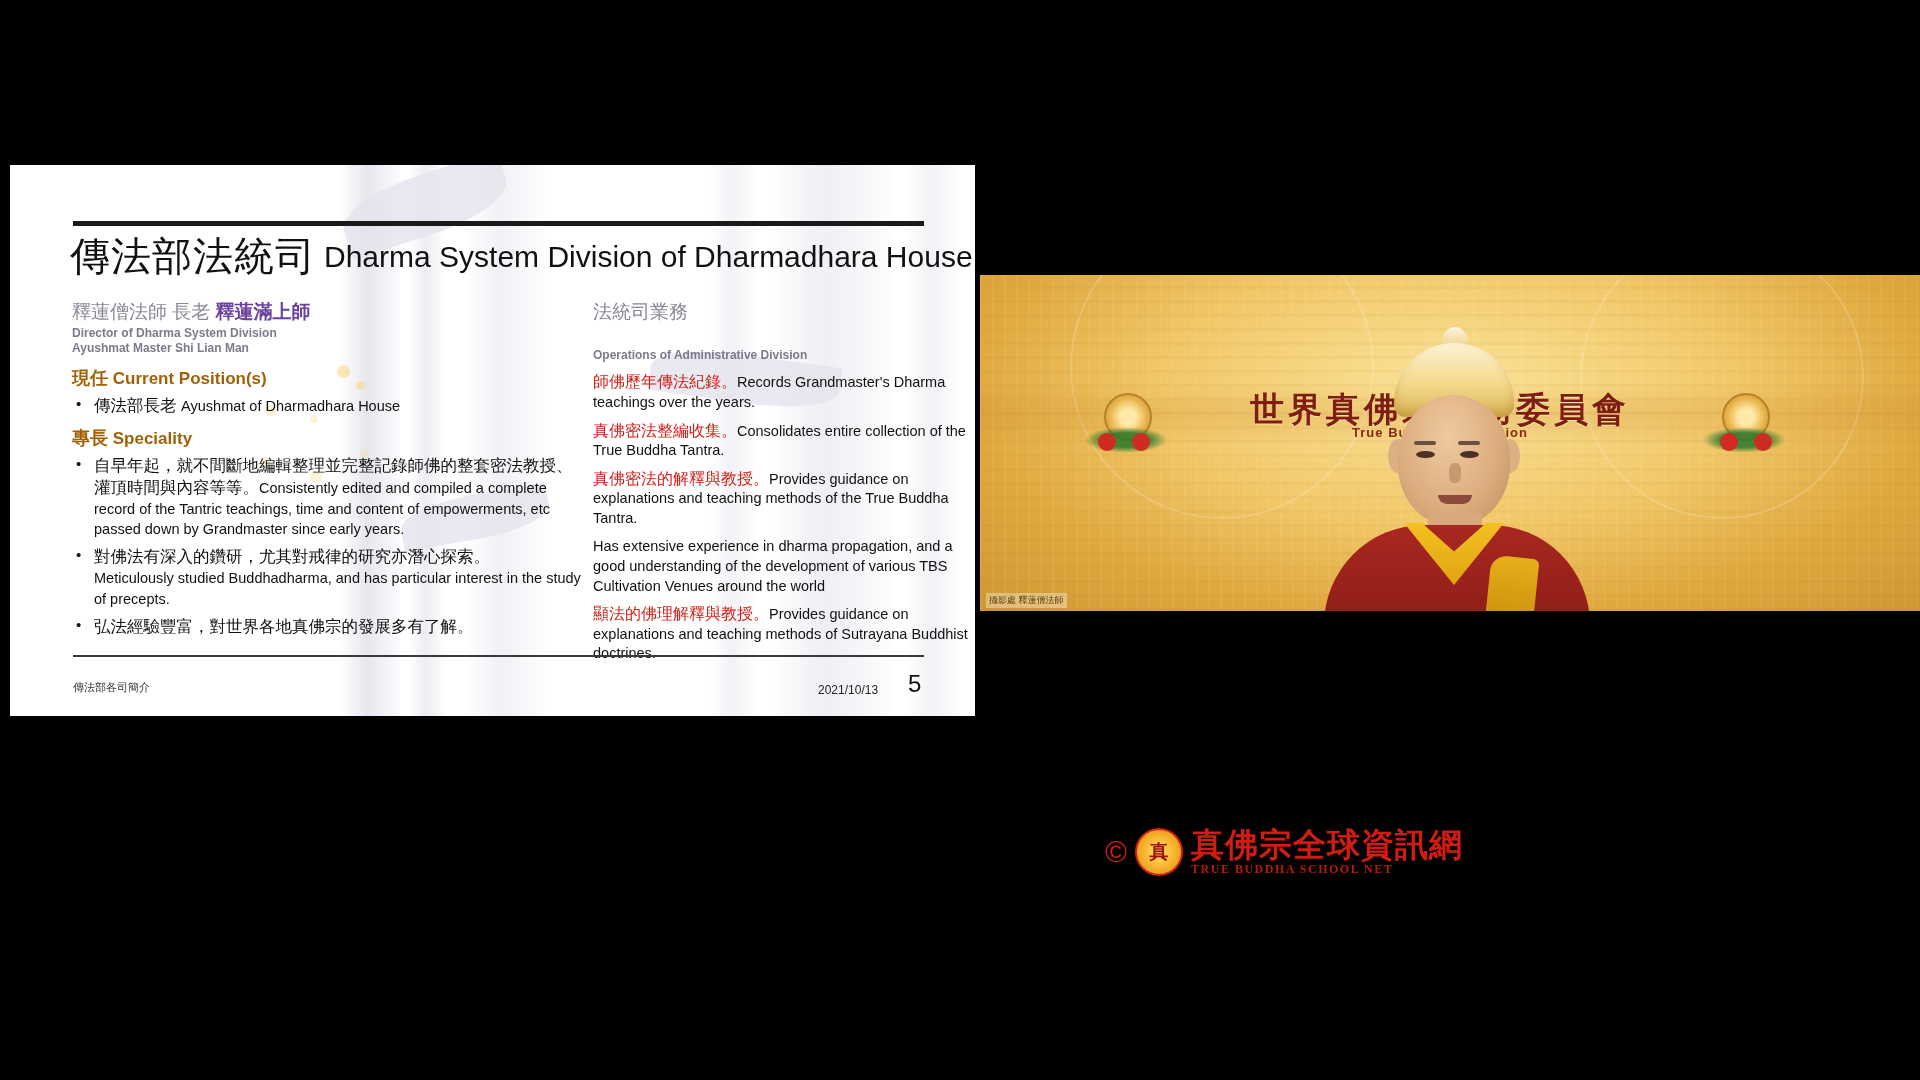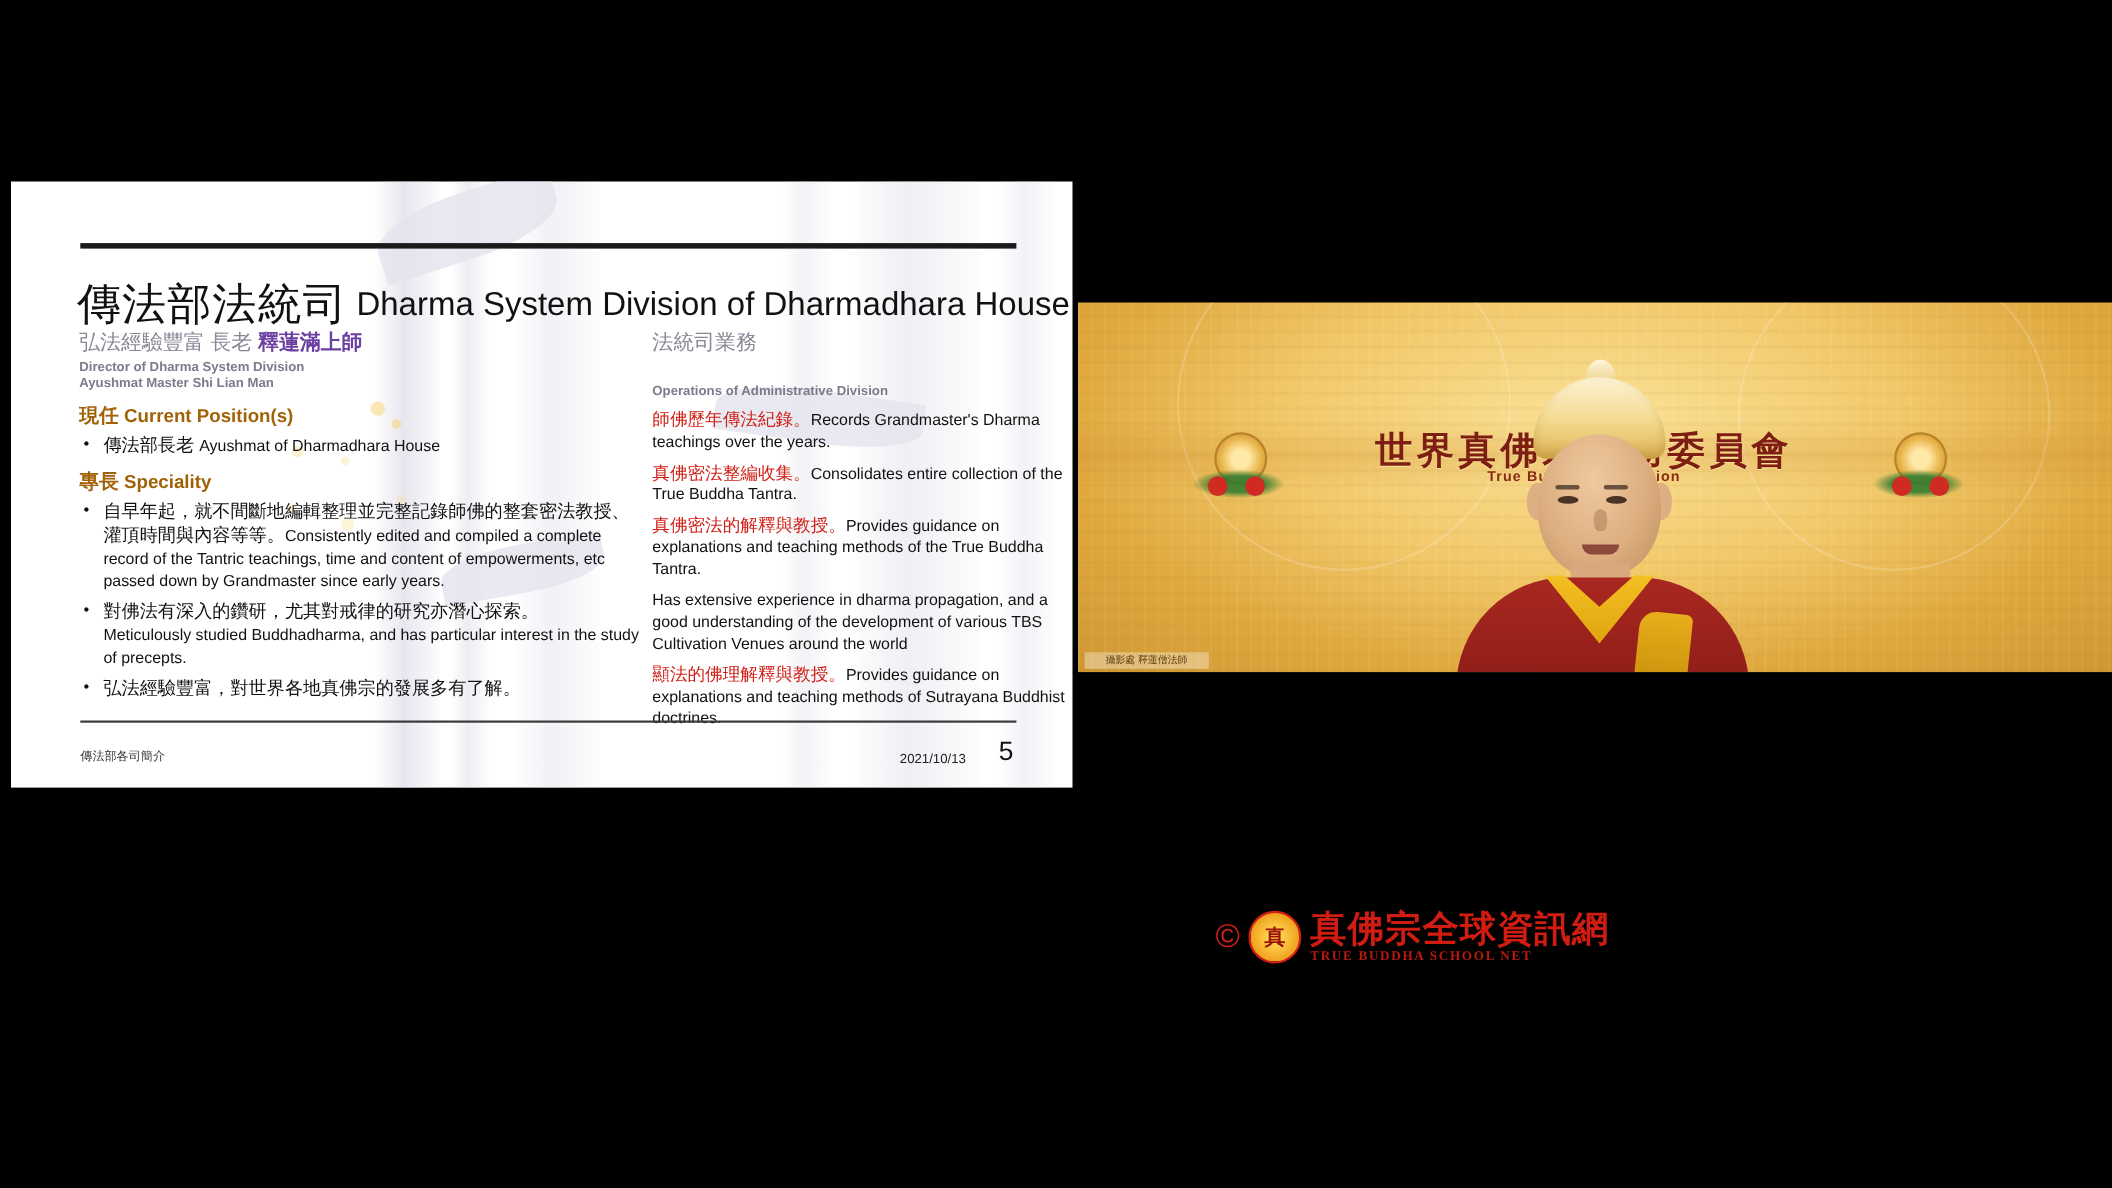--- a/index.html
+++ b/index.html
@@ -23,21 +23,21 @@
   .l1{left:330px;top:10px;width:170px;height:60px;transform:rotate(-18deg);}
   .l2{left:640px;top:190px;width:190px;height:48px;transform:rotate(8deg);}
   .l3{left:390px;top:330px;width:150px;height:44px;transform:rotate(-10deg);}
   .dot{position:absolute;border-radius:50%;background:rgba(250,214,120,.55);pointer-events:none;}
 
   .rule{position:absolute;left:63px;width:851px;height:5px;background:#1a1a1a;}
   #rule-top{top:56px;}
   #rule-bottom{top:490px;height:2px;background:#3a3a3a;}
 
   
-  #title{position:absolute;left:60px;top:84px;white-space:nowrap;color:#111;}
+  #title{position:absolute;left:60px;top:64px;white-space:nowrap;color:#111;}
   #title .cjk{font-size:40px;letter-spacing:1px;vertical-align:middle;}
   #title .en{font-size:30px;vertical-align:middle;margin-left:8px;}
 
   
   .col{position:absolute;top:135px;}
   #col-left{left:62px;width:515px;}
   #col-right{left:583px;width:390px;}
 
   .head-cjk{color:#8a8796;font-size:19px;margin:0 0 2px 0;line-height:1.25;}
   .head-cjk .accent{color:#6b3fa0;font-weight:bold;}
@@ -107,21 +107,21 @@
   #neck{position:absolute;left:96px;top:166px;width:54px;height:30px;background:#d8a97c;}
   #robe{position:absolute;left:-8px;top:178px;width:266px;height:100px;
      background:linear-gradient(180deg,#a82820 0%,#8e1d18 100%);
      border-radius:120px 120px 0 0;}
   #collar{position:absolute;left:72px;top:176px;width:100px;height:62px;
      background:linear-gradient(180deg,#f4c023,#e0a40f);
      clip-path:polygon(50% 100%,0 0,18% 0,50% 46%,82% 0,100% 0);}
   #shoulder-gold{position:absolute;left:156px;top:210px;width:48px;height:70px;
      background:linear-gradient(180deg,#e8ae1b,#c98f0c);border-radius:16px 6px 0 0;transform:rotate(6deg);}
 
-  #vlabel{position:absolute;left:6px;top:318px;font-size:9px;color:#5c3a10;background:rgba(255,255,255,.35);padding:1px 19px;white-space:nowrap;}
+  #vlabel{position:absolute;left:6px;top:318px;font-size:9px;color:#5c3a10;background:rgba(255,255,255,.35);padding:1px 3px;white-space:nowrap;}
 
   
   #watermark{position:absolute;left:1105px;top:828px;display:flex;align-items:center;gap:8px;}
   #wm-c{font-size:30px;color:#cf1f16;line-height:1;}
   #wm-seal{position:relative;width:44px;height:44px;border-radius:50%;
     background:radial-gradient(circle,#ffd24d 20%,#f0a21e 70%,#c97a10 100%);
     border:2px solid #cf1f16;display:flex;align-items:center;justify-content:center;}
   #wm-seal-glyph{font-size:19px;color:#9c1208;font-weight:bold;}
   #wm-text{display:flex;flex-direction:column;line-height:1.05;font-family:Liberation Serif, serif;}
   #wm-cjk{font-size:33px;font-weight:bold;color:#d11c12;letter-spacing:1px;white-space:nowrap;}
@@ -151,21 +151,21 @@
     <div class="dot" style="left:300px;top:306px;width:12px;height:12px;opacity:.5;"></div>
     <div class="dot" style="left:350px;top:285px;width:9px;height:9px;opacity:.45;"></div>
 
     <div class="rule" id="rule-top"></div>
 
     <div id="title">
       <span class="cjk">傳法部法統司</span><span class="en">Dharma System Division of Dharmadhara House</span>
     </div>
 
     <div class="col" id="col-left">
-      <p class="head-cjk"><span>弘法經驗豐富 長老 </span><span class="accent">釋蓮滿上師</span></p>
+      <p class="head-cjk"><span>釋蓮僧法師 長老 </span><span class="accent">釋蓮滿上師</span></p>
       <p class="head-en">Director of Dharma System Division</p>
       <p class="head-en">Ayushmat Master Shi Lian Man</p>
 
       <div class="sec"><span class="cjk">現任</span> <span>Current Position(s)</span></div>
 
       <ul class="bl">
         <li><span class="cjkrun">傳法部長老 </span><span class="enrun">Ayushmat of Dharmadhara House</span></li>
       </ul>
 
       <div class="sec"><span class="cjk">專長</span> <span>Speciality</span></div>

